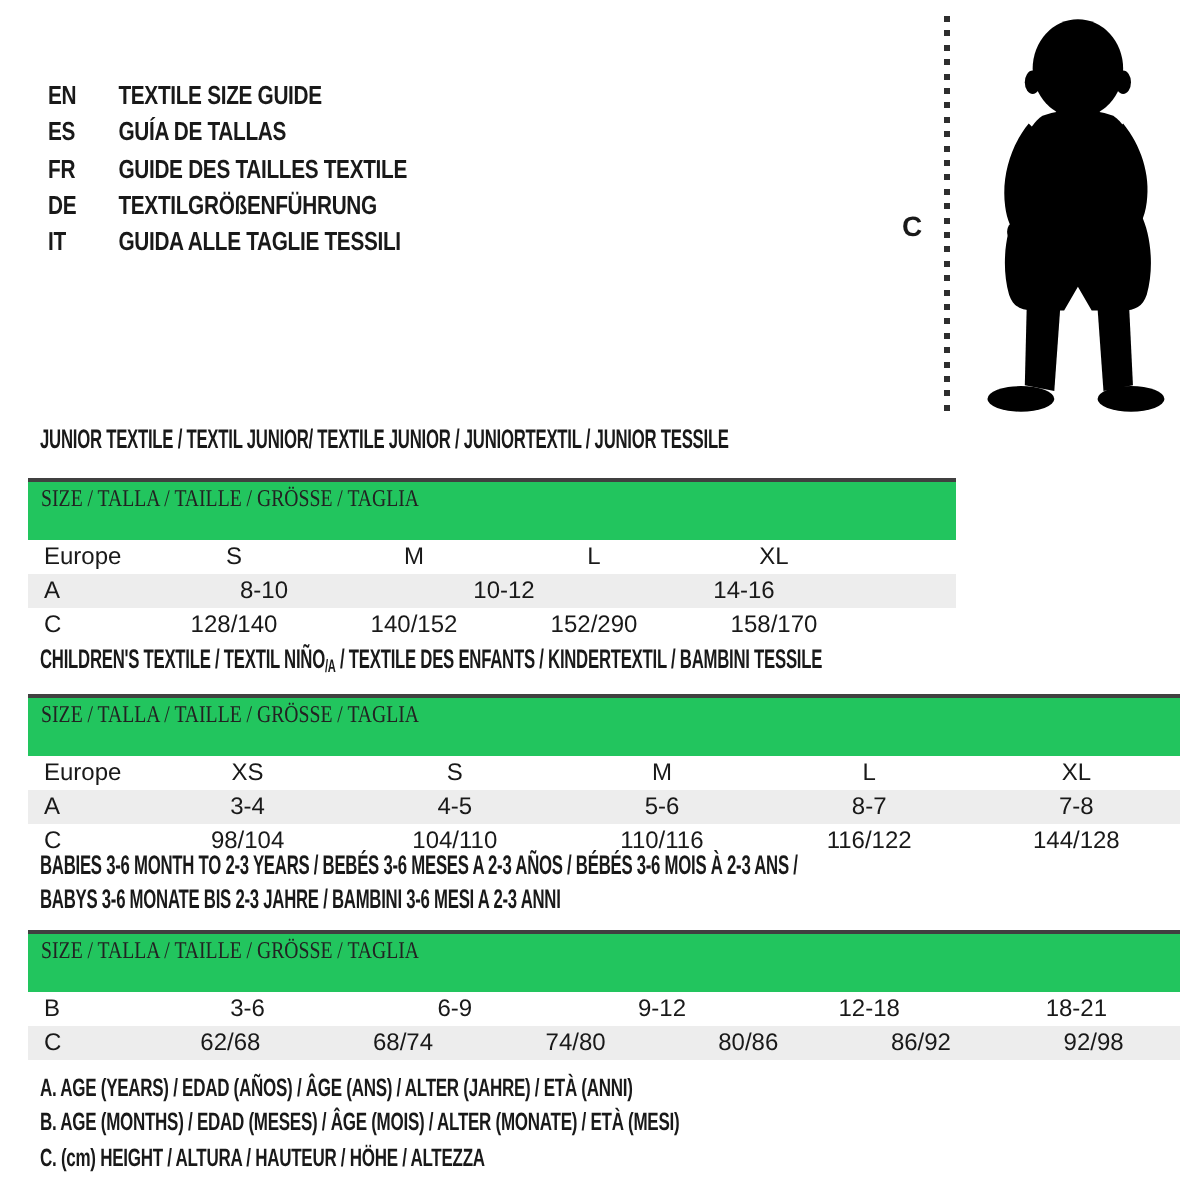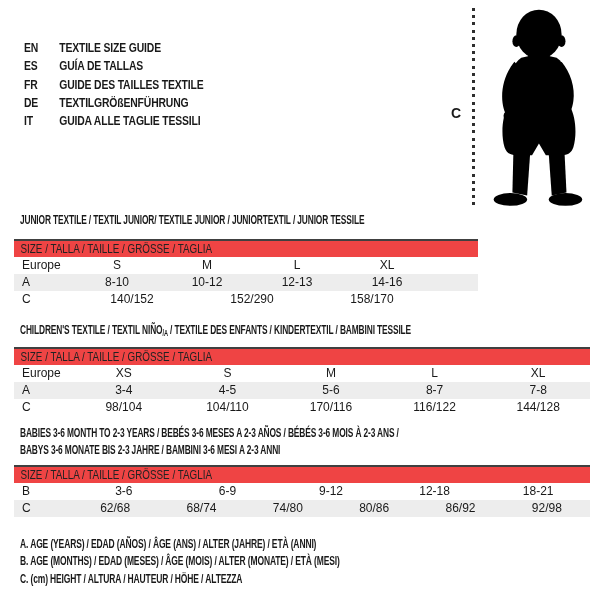--- a/index.html
+++ b/index.html
@@ -22,21 +22,21 @@
   #c-label{left:451px;top:105px;font-size:14px;font-weight:bold;}
   #baby-svg{left:477px;top:4px;}
 
   
   .sec-h{position:absolute;font-size:13.5px;font-weight:bold;letter-spacing:-0.2px;
     white-space:nowrap;transform:scaleX(0.62);transform-origin:0 0;line-height:17px;}
   .subA{font-size:9px;vertical-align:-2px;}
 
   
   .size-table{position:absolute;border-top:2px solid #404040;font-size:12px;}
-  .size-bar{background:#ef4444;height:16px;line-height:16px;color:#222;white-space:nowrap;}
+  .size-bar{background:#22c55e;height:29px;line-height:16px;color:#222;white-space:nowrap;font-family:Liberation Serif, serif;}
   .size-bar span{display:inline-block;padding-left:8px;transform:scaleX(0.82);
     transform-origin:0 0;white-space:nowrap;}
   .t-row{display:flex;height:17px;line-height:17px;}
   .t-row.shade{background:#ededed;}
   .t-label{width:58px;padding-left:8px;box-sizing:border-box;}
   .cells{flex:1;display:flex;}
   .t-cell{flex:1;text-align:center;}
   #junior-table{left:14px;top:239px;width:464px;}
   #junior-table .cells{padding-right:46px;}
   #childrens-table{left:14px;top:347px;width:576px;}
@@ -104,27 +104,27 @@
         <div class="t-cell">M</div>
         <div class="t-cell">L</div>
         <div class="t-cell">XL</div>
       </div>
     </div>
     <div class="t-row shade">
       <div class="t-label">A</div>
       <div class="cells">
         <div class="t-cell">8-10</div>
         <div class="t-cell">10-12</div>
-        <div class="t-cell">12-13</div>
         <div class="t-cell">14-16</div>
       </div>
     </div>
     <div class="t-row">
       <div class="t-label">C</div>
       <div class="cells">
+        <div class="t-cell">128/140</div>
         <div class="t-cell">140/152</div>
         <div class="t-cell">152/290</div>
         <div class="t-cell">158/170</div>
       </div>
     </div>
   </div>
 
 <div class="sec-h" style="left:20px;top:321px">
   <span>CHILDREN'S TEXTILE / TEXTIL NIÑO</span><span class="subA">/A</span><span> / TEXTILE DES ENFANTS / KINDERTEXTIL / BAMBINI TESSILE</span>
 </div>
@@ -148,21 +148,21 @@
         <div class="t-cell">5-6</div>
         <div class="t-cell">8-7</div>
         <div class="t-cell">7-8</div>
       </div>
     </div>
     <div class="t-row">
       <div class="t-label">C</div>
       <div class="cells">
         <div class="t-cell">98/104</div>
         <div class="t-cell">104/110</div>
-        <div class="t-cell">170/116</div>
+        <div class="t-cell">110/116</div>
         <div class="t-cell">116/122</div>
         <div class="t-cell">144/128</div>
       </div>
     </div>
   </div>
 
 <div class="sec-h" style="left:20px;top:424px">
   <div>BABIES 3-6 MONTH TO 2-3 YEARS / BEBÉS 3-6 MESES A 2-3 AÑOS / BÉBÉS 3-6 MOIS À 2-3 ANS /</div>
   <div>BABYS 3-6 MONATE BIS 2-3 JAHRE / BAMBINI 3-6 MESI A 2-3 ANNI</div>
 </div>

